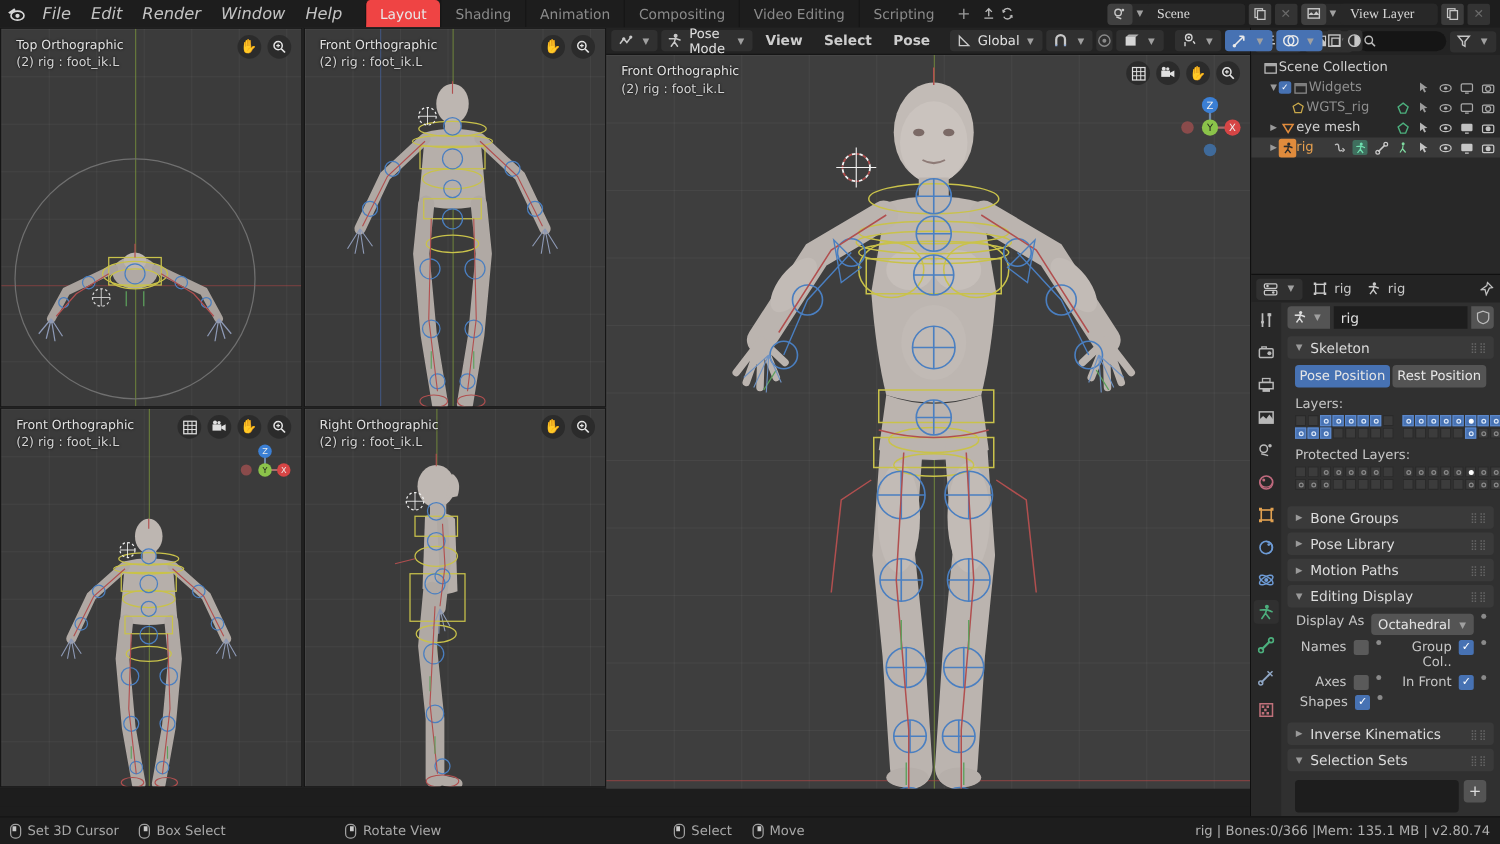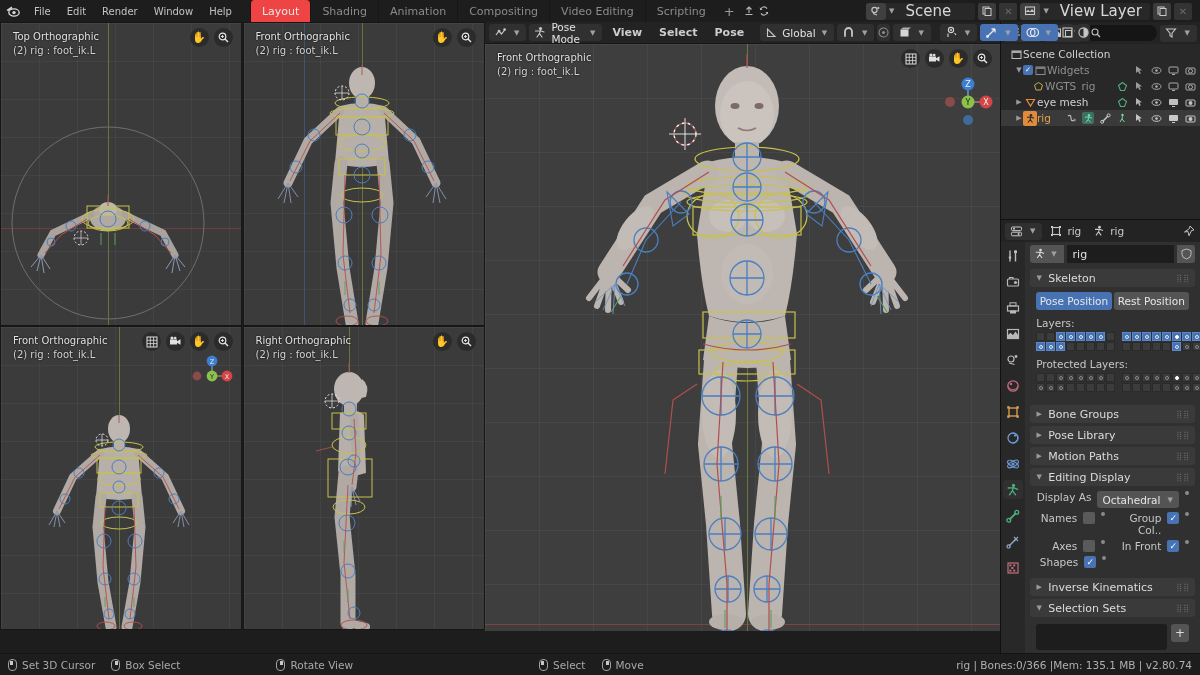--- a/index.html
+++ b/index.html
@@ -14,40 +14,40 @@
   }
   .app { width: 1200px; height: 675px; display: flex; flex-direction: column; position: relative; }
 
   
   .topbar {
     height: 22px; background: #1d1d1d; display: flex; align-items: center;
     padding: 0 4px; gap: 0px; flex: 0 0 22px; position: relative;
   }
   .blender-logo { width: 18px; height: 18px; display:flex; align-items:center; justify-content:center; margin-right:4px; }
   .menu-item {
-    padding: 2px 8px; font-size: 10px; color: #c3c3c3; border-radius: 3px; white-space: nowrap;
+    padding: 2px 8px; font-size: 13px; color: #c3c3c3; border-radius: 3px; white-space: nowrap; font-style: italic;
   }
   .ws-tabs { display: flex; align-items: center; margin-left: 10px; height: 22px; }
   .ws-tab {
     padding: 4px 11px; font-size: 11px; color: #8b8b8b; height: 22px;
     display: flex; align-items: center; white-space: nowrap;
     border-left: 1px solid #161616;
   }
   .ws-tab.active { background: #ef4444; color: #e8e8e8; border-radius: 4px 4px 0 0; text-align: right; }
   .ws-plus { padding: 2px 7px; color: #9a9a9a; font-size: 13px; }
   .topbar-right { margin-left: auto; display: flex; align-items: center; gap: 3px; padding-right: 4px; }
   .field-group { display: flex; align-items: center; background: #282828; border-radius: 3px; height: 17px; }
   .icon-btn-sm {
     width: 20px; height: 17px; display: flex; align-items: center; justify-content: center;
     background: #404040; border-radius: 3px; color: #c0c0c0;
   }
   .dd-arrow { font-size: 7px; color: #a0a0a0; padding: 0 3px; }
   .name-field {
     background: #282828; height: 17px; display: flex; align-items: center;
-    padding: 0 8px; font-size: 15px; color: #d8d8d8; min-width: 78px; border-radius: 3px;
+    padding: 0 8px; font-size: 11px; color: #d8d8d8; min-width: 78px; border-radius: 3px; font-family: Liberation Serif, serif;
   }
   .mini-btn {
     width: 18px; height: 17px; display: flex; align-items: center; justify-content: center;
     background: #3b3b3b; border-radius: 2px; color: #bfbfbf; font-size: 10px;
   }
   .mini-btn.dim { color: #6a6a6a; background: #333; }
 
   
   .body-row { display: flex; flex: 1 1 auto; min-height: 0; background: #1d1d1d; }
   .left-col { width: 1000px; display: flex; flex-direction: column; position: relative; }

